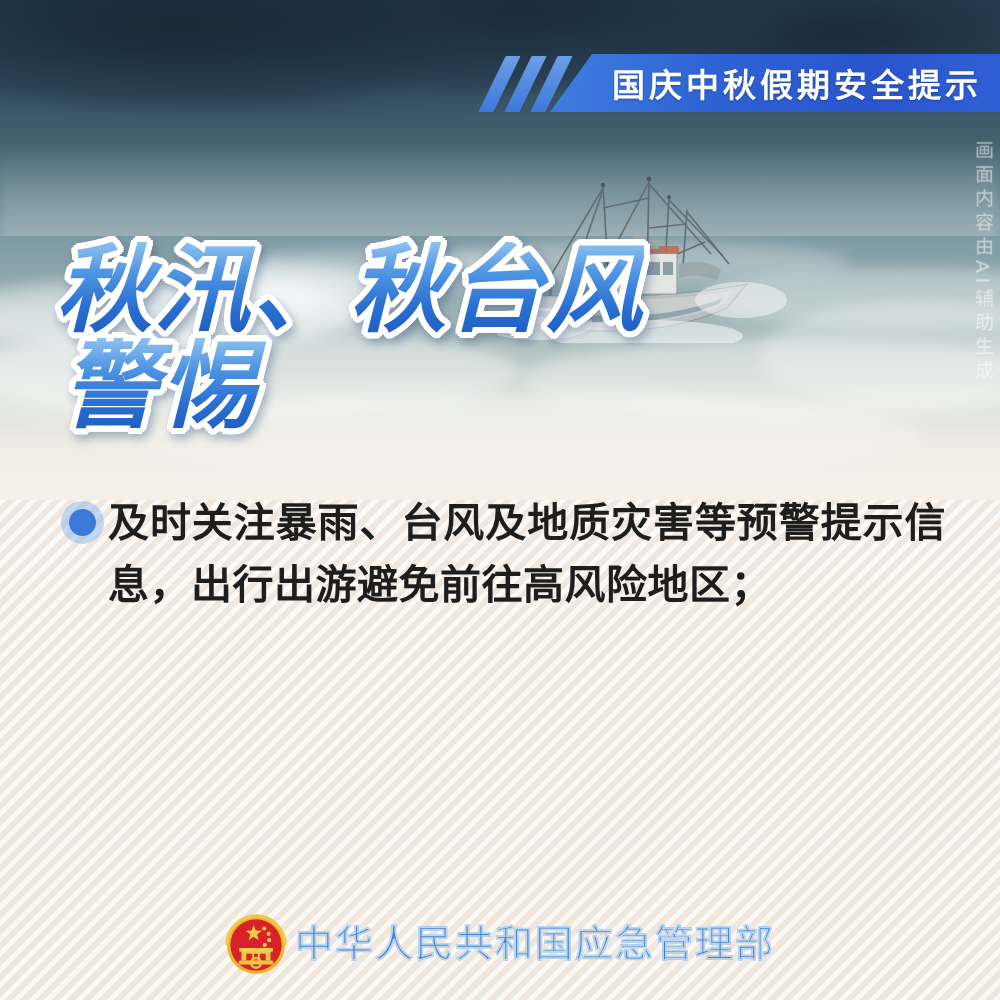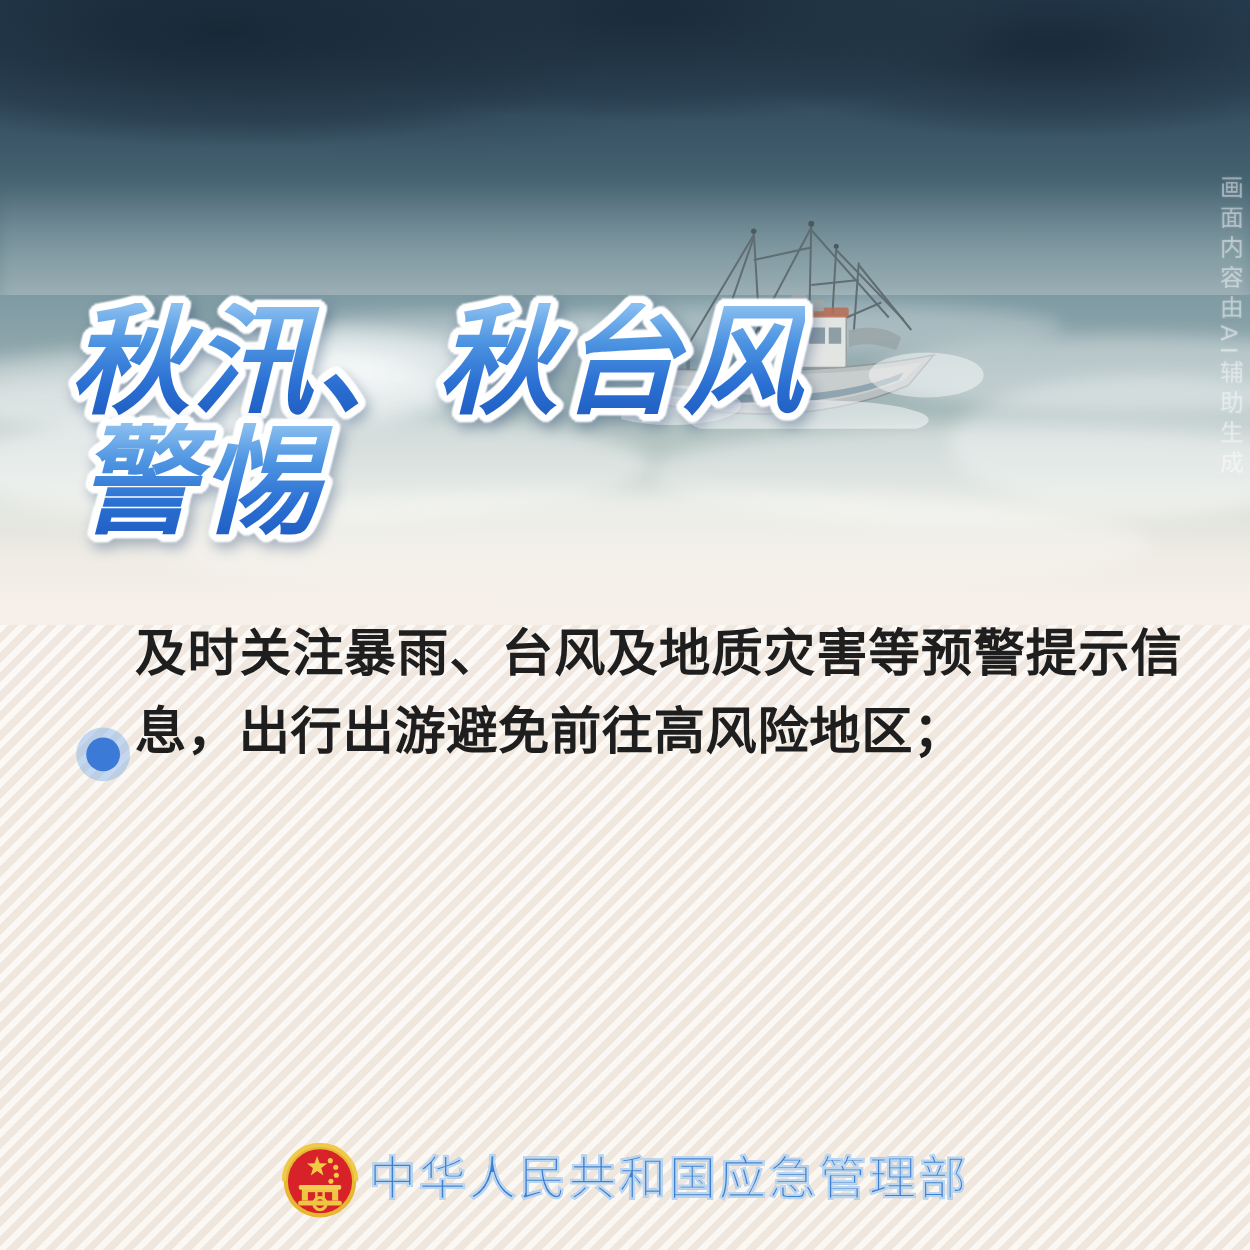--- a/index.html
+++ b/index.html
@@ -166,21 +166,21 @@
   }
   .hero-1 { font-size:96px; margin-left:6px; }
   .hero-2 { font-size:96px; margin-top:14px; }
 
   
   .body-list {
     position:absolute; left:56px; top:492px; width:890px;
   }
   .bullet-row {
     display:flex;
-    align-items:flex-end;
+    align-items:flex-start;
     margin-bottom:10px;
   }
   .dot-wrap {
     flex:0 0 auto;
     width:52px;
     padding-top:17px;
     display:flex; justify-content:center;
   }
   .dot {
     width:27px; height:27px; border-radius:50%;
@@ -296,20 +296,30 @@
       <ellipse cx="40" cy="156" rx="56" ry="16" fill="#ffffff" opacity="0.55"></ellipse>
       <ellipse cx="150" cy="168" rx="96" ry="16" fill="#ffffff" opacity="0.5"></ellipse>
       <ellipse cx="244" cy="132" rx="46" ry="18" fill="#ffffff" opacity="0.45"></ellipse>
     </svg>
 
     <div class="photo-fade"></div>
   </div>
 
   <div class="watermark">画面内容由AI辅助生成</div>
 
+  <div class="ribbon-wrap">
+    <div class="slashes">
+      <div class="slash s1"></div>
+      <div class="slash s2"></div>
+      <div class="slash s3"></div>
+    </div>
+    <div class="ribbon">
+      <span class="ribbon-title">国庆中秋假期安全提示</span>
+    </div>
+  </div>
 
   <div class="hero">
     <div class="hero-line hero-2">秋汛、秋台风</div>
     <div class="hero-line hero-1">警惕</div>
   </div>
 
   <div class="body-list">
 
     <div class="bullet-row">
       <div class="dot-wrap">

